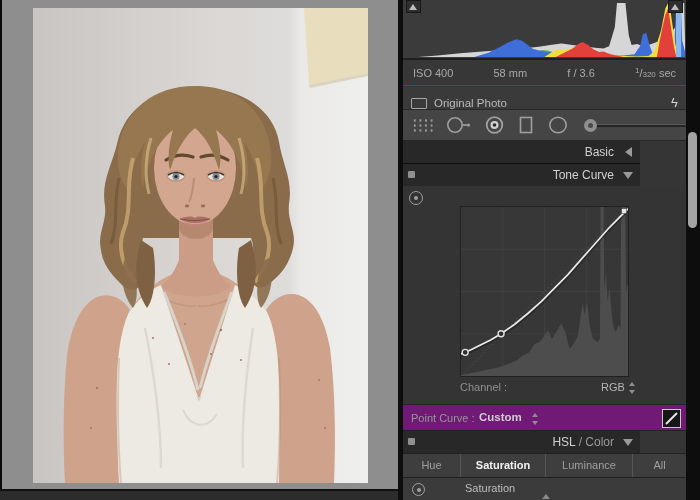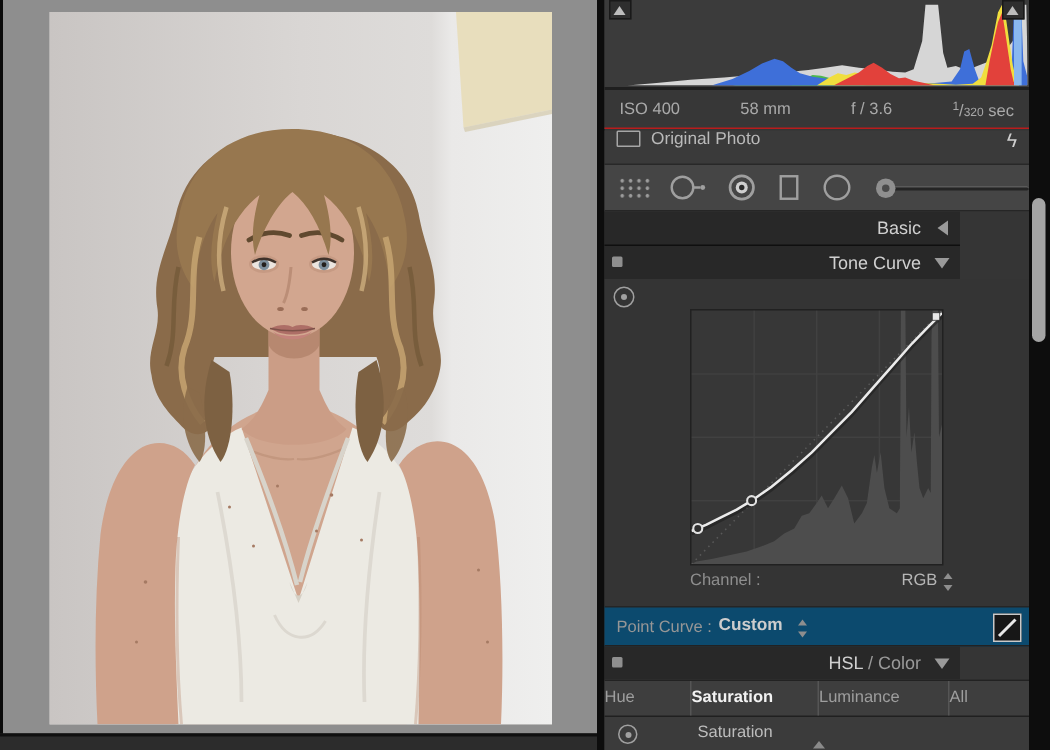--- a/index.html
+++ b/index.html
@@ -22,21 +22,21 @@
 
   .hist-block{left:0;top:0;width:283px;height:60px;background:#3b3b3b;border-bottom:2px solid #1f1f1f;box-sizing:border-box;}
   .hist-svg{position:absolute;left:1px;bottom:1px;width:281px;height:54px;}
   .clip-box{width:13px;height:11px;background:#2e2e2e;border:1px solid #191919;top:0;}
   .clip-box.l{left:3px;} .clip-box.r{right:3px;}
   .clip-tri{position:absolute;left:2px;top:3px;width:0;height:0;border-left:4.5px solid transparent;border-right:4.5px solid transparent;border-bottom:6px solid #bdbdbd;}
 
   .exif-row{left:0;top:60px;width:283px;height:26px;background:#373737;border-bottom:1px solid #b91c1c;box-sizing:border-box;display:flex;align-items:center;justify-content:space-between;padding:0 10px;color:#a9a9a9;font-size:11px;}
   .frac-num{font-size:8px;vertical-align:4px;} .frac-den{font-size:8px;}
 
-  .orig-row{left:0;top:87px;width:283px;height:23px;background:#3a3a3a;border-bottom:1px solid #282828;box-sizing:border-box;display:flex;align-items:flex-start;padding:0 8px;}
+  .orig-row{left:0;top:87px;width:283px;height:23px;background:#3a3a3a;border-bottom:1px solid #282828;box-sizing:border-box;display:flex;align-items:flex-end;padding:0 8px;}
   .orig-icon{width:14px;height:9px;border:1.5px solid #a6a6a6;border-radius:1px;}
   .orig-label{margin-left:7px;color:#b9b9b9;font-size:11.5px;}
   .flash{margin-left:auto;color:#cfcfcf;font-size:13px;line-height:1;}
 
   .toolstrip{left:0;top:110px;width:283px;height:31px;background:#454545;border-bottom:1px solid #262626;box-sizing:border-box;display:flex;align-items:center;padding-left:9px;}
   .tool{margin-right:12px;display:flex;align-items:center;}
   .dots-icon{width:22px;height:15px;background-image:radial-gradient(#9c9c9c 1.1px,transparent 1.4px);background-size:5.6px 5px;}
   .brush-slider{position:relative;width:104px;height:16px;margin-left:2px;}
   .brush-track{position:absolute;left:6px;top:6.5px;width:96px;height:3px;background:#242424;border-radius:2px;box-shadow:0 1px 0 #5a5a5a inset;}
   .brush-knob{position:absolute;left:0;top:1.5px;width:13px;height:13px;border-radius:50%;background:#8f8f8f;}
@@ -61,28 +61,28 @@
   .curve-box{position:absolute;left:57px;top:20px;width:167px;height:169px;background:#373737;border:1px solid #212121;}
   .curve-svg{position:absolute;left:0;top:0;width:167px;height:169px;}
   .channel-row{position:absolute;left:0;top:195px;width:283px;height:16px;font-size:11px;}
   .channel-label{position:absolute;left:57px;color:#8e8e8e;}
   .channel-value{position:absolute;left:198px;color:#b6b6b6;}
   .updown{position:absolute;width:8px;height:12px;}
   .updown::before{content:"";position:absolute;left:1px;top:0;border-left:3.5px solid transparent;border-right:3.5px solid transparent;border-bottom:4px solid #8e8e8e;}
   .updown::after{content:"";position:absolute;left:1px;bottom:0;border-left:3.5px solid transparent;border-right:3.5px solid transparent;border-top:4px solid #8e8e8e;}
   .ud-channel{left:225px;top:1px;}
 
-  .pc-row{left:0;top:404px;width:283px;height:27px;background:#0c4a6e;border-top:1px solid #252525;border-bottom:1px solid #222;box-sizing:border-box;}
+  .pc-row{left:0;top:404px;width:283px;height:27px;background:#701a75;border-top:1px solid #252525;border-bottom:1px solid #222;box-sizing:border-box;}
   .pc-label{position:absolute;left:8px;top:7px;font-size:11px;color:#969696;}
   .pc-value{position:absolute;left:76px;top:6px;font-size:11.5px;color:#cdcdcd;font-weight:700;}
   .ud-pc{left:128px;top:8px;}
   .pc-icon{position:absolute;right:5px;top:4px;width:17px;height:17px;background:#171717;border:1px solid #c9c9c9;}
 
   .hsl-tabs{left:0;top:453px;width:283px;height:25px;background:#3e3e3e;border-top:1px solid #222;border-bottom:1px solid #202020;box-sizing:border-box;display:flex;}
-  .tab{font-size:11px;color:#9e9e9e;line-height:23px;text-align:left;}
+  .tab{font-size:11px;color:#9e9e9e;line-height:23px;text-align:center;}
   .tab.w1{width:58px;} .tab.w2{width:85px;} .tab.w3{width:87px;} .tab.w4{flex:1;}
   .tab.sep{border-right:1px solid #555;box-sizing:border-box;}
   .tab.active{color:#f2f2f2;font-weight:700;}
 
   .hsl-subrow{left:0;top:478px;width:283px;height:22px;background:#3b3b3b;}
   .tat-sub{position:absolute;left:9px;top:5px;width:11px;height:11px;}
   .tat-sub::after{left:3.5px;top:3.5px;width:4px;height:4px;}
   .sub-label{position:absolute;left:62px;top:4px;font-size:11px;color:#bdbdbd;}
   .scroll-hint{position:absolute;left:139px;top:494px;width:0;height:0;border-left:4px solid transparent;border-right:4px solid transparent;border-bottom:5px solid #8a8a8a;}
 </style>

